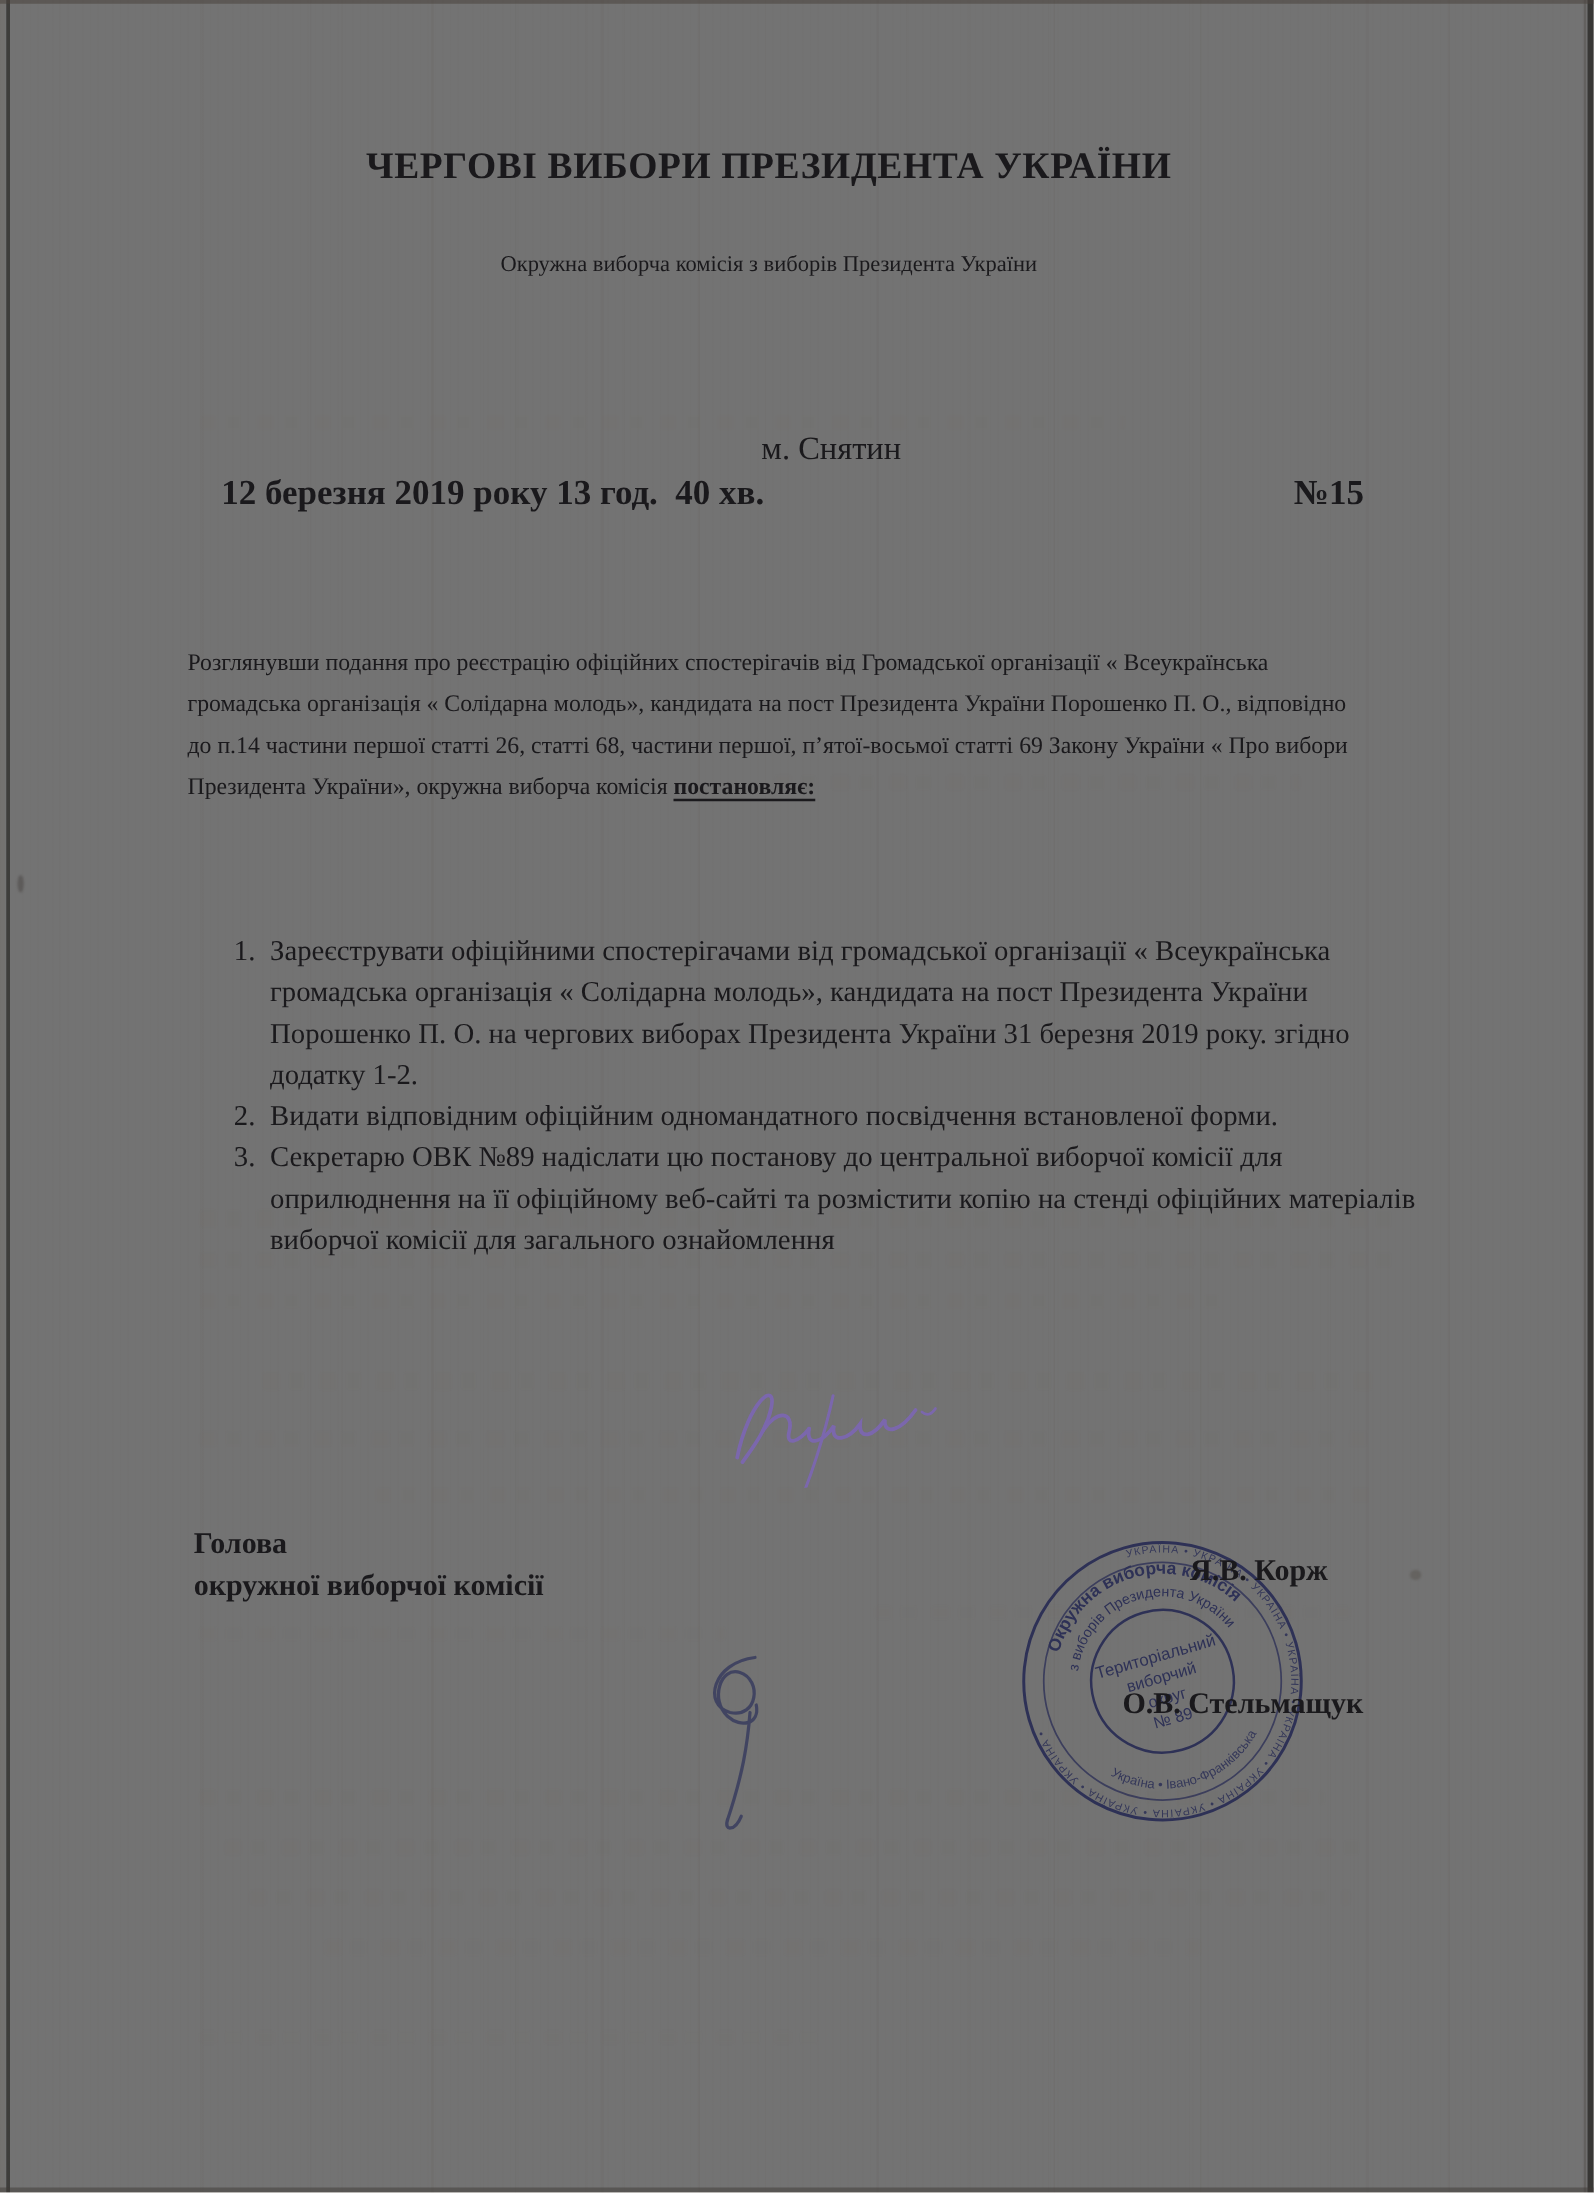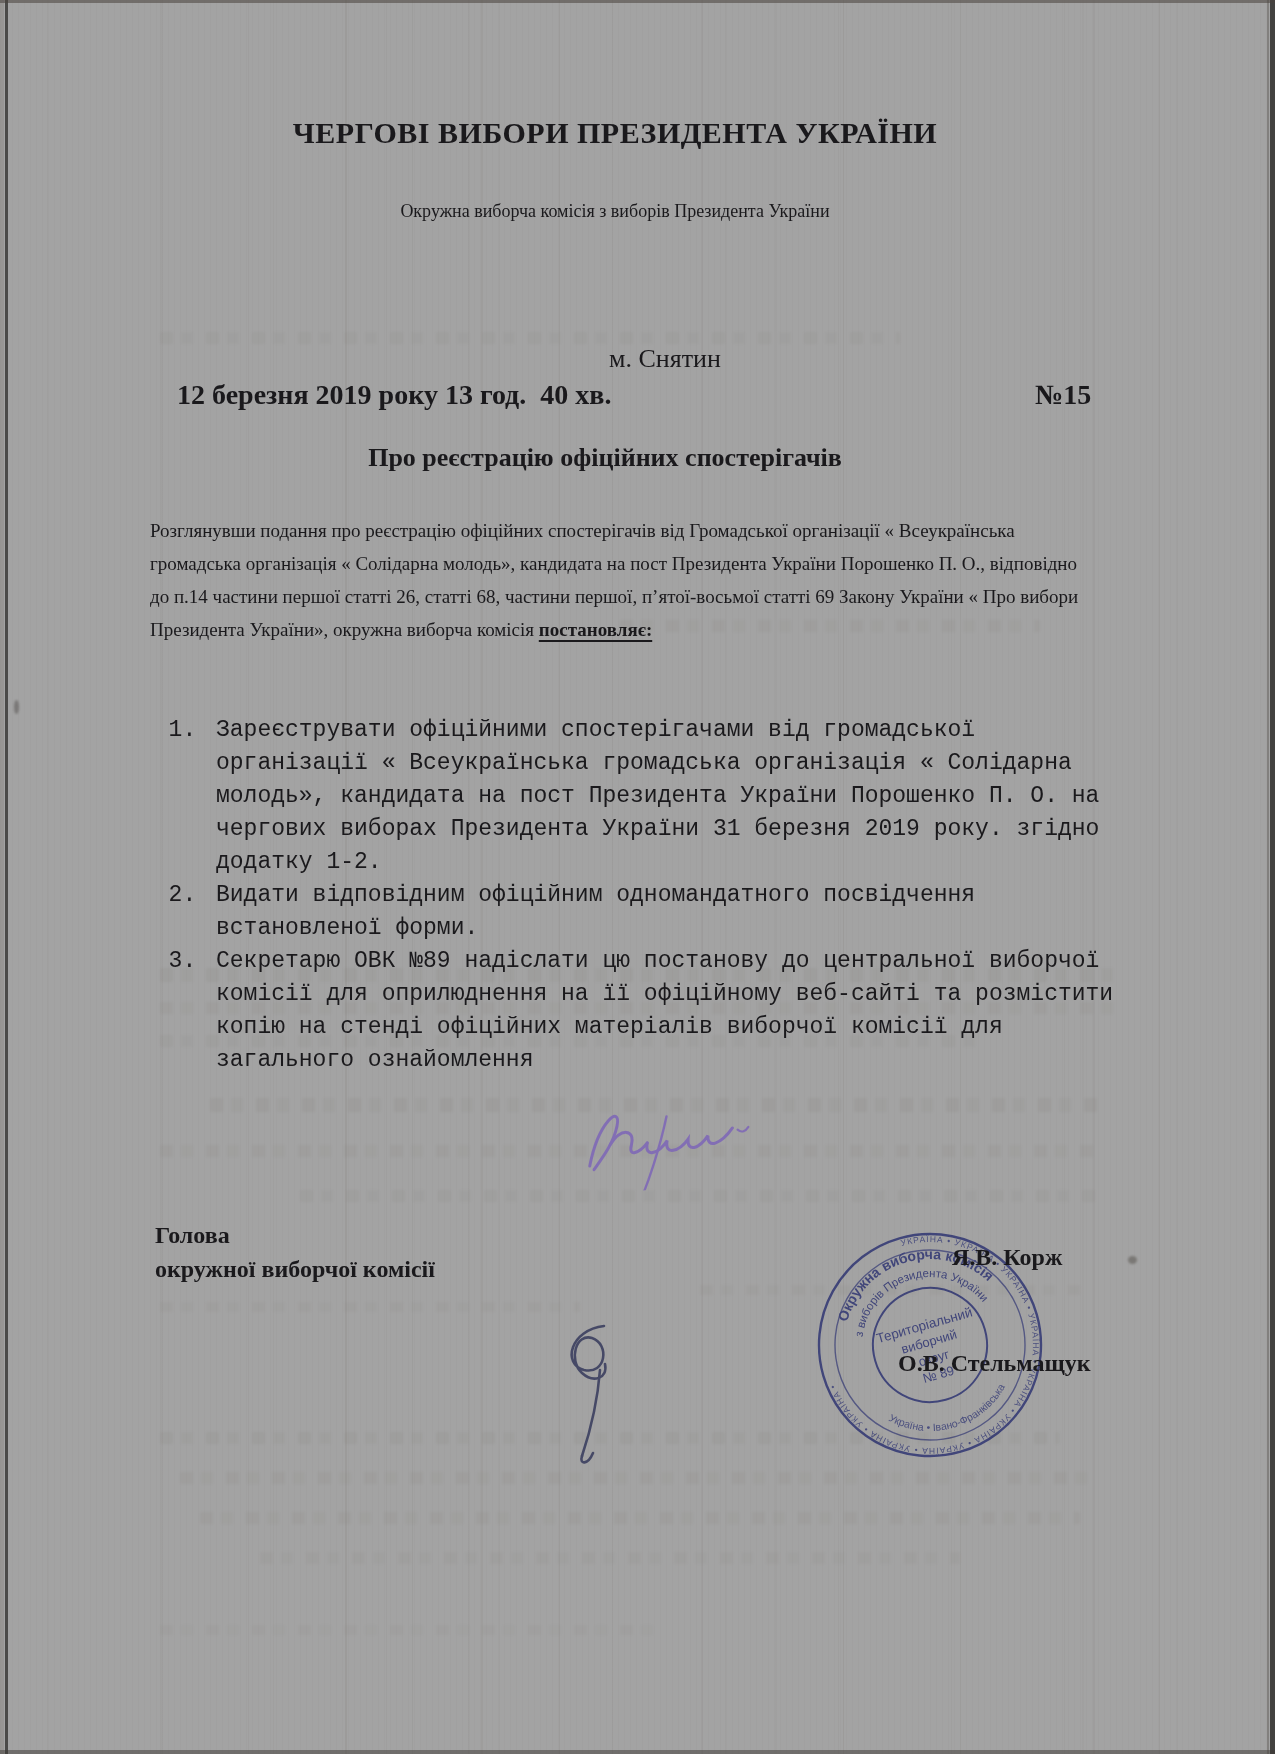--- a/index.html
+++ b/index.html
@@ -1,18 +1,18 @@
 <!DOCTYPE html>
 <html><head>
 <meta charset="utf-8">
 <style>
   html,body{margin:0;padding:0;background:#e9e6e2;}
   .page{
     position:relative;width:1275px;height:1754px;overflow:hidden;
-    background:#a3a3a3;
+    background:#737373;
     font-family:"Liberation Serif", serif;
     color:#1a191c;
   }
   
   .page::before{
     content:"";position:absolute;inset:0;pointer-events:none;z-index:1;
     background:
       repeating-linear-gradient(90deg, rgba(95,85,78,.035) 0 1px, transparent 1px 6px),
       repeating-linear-gradient(90deg, transparent 0 47px, rgba(90,80,72,.05) 47px 48px, transparent 48px 113px),
       repeating-linear-gradient(90deg, transparent 0 161px, rgba(90,80,72,.04) 161px 163px, transparent 163px 307px);
@@ -99,25 +99,24 @@
   <div class="bt" style="left:200px;top:1512px;width:880px;height:12px;opacity:.5;"></div>
   <div class="bt" style="left:260px;top:1552px;width:700px;height:12px;opacity:.4;"></div>
   <div class="bt" style="left:160px;top:1625px;width:500px;height:10px;opacity:.35;"></div>
 
   <div class="abs ctr b hdr-title pre" style="top:116px;">ЧЕРГОВІ ВИБОРИ ПРЕЗИДЕНТА УКРАЇНИ</div>
   <div class="abs ctr hdr-comm" style="top:201px;">Окружна виборча комісія з виборів Президента України</div>
 
   <div class="abs ctr doc-city" style="top:344px;">м. Снятин</div>
   <div class="abs b doc-datetime pre" style="top:379px;">12 березня 2019 року 13 год.  40 хв.</div>
   <div class="abs b doc-number" style="top:379px;">№15</div>
-  <div class="abs ctr b doc-subject" style="top:443px;">Про реєстрацію офіційних спостерігачів</div>
 
   <div class="abs preamble pre" style="top:514px;"><span>Розглянувши подання про реєстрацію офіційних спостерігачів від Громадської організації « Всеукраїнська громадська організація « Солідарна молодь», кандидата на пост Президента України Порошенко П. О., відповідно до п.14 частини першої статті 26, статті 68, частини першої, п’ятої-восьмої статті 69 Закону України « Про вибори Президента України», окружна виборча комісія </span><span class="resolves">постановляє:</span></div>
 
-  <ol class="abs rlist" style="top:714px;font-family:Liberation Mono, monospace;">
+  <ol class="abs rlist" style="top:744px;">
     <li class="pre">Зареєструвати офіційними спостерігачами від громадської організації « Всеукраїнська громадська організація « Солідарна молодь», кандидата на пост Президента України Порошенко П. О. на чергових виборах Президента України 31 березня 2019 року. згідно додатку 1-2.</li>
     <li class="pre">Видати відповідним офіційним одномандатного посвідчення встановленої форми.</li>
     <li class="pre">Секретарю ОВК №89 надіслати цю постанову до центральної виборчої комісії для оприлюднення на її офіційному веб-сайті та розмістити копію на стенді офіційних матеріалів виборчої комісії для загального ознайомлення</li>
   </ol>
 
   <div class="abs sig-label head-label">
     <div class="pre">Голова</div>
     <div class="pre">окружної виборчої комісії</div>
   </div>
   <div class="abs head-name pre">Я.В. Корж</div>

